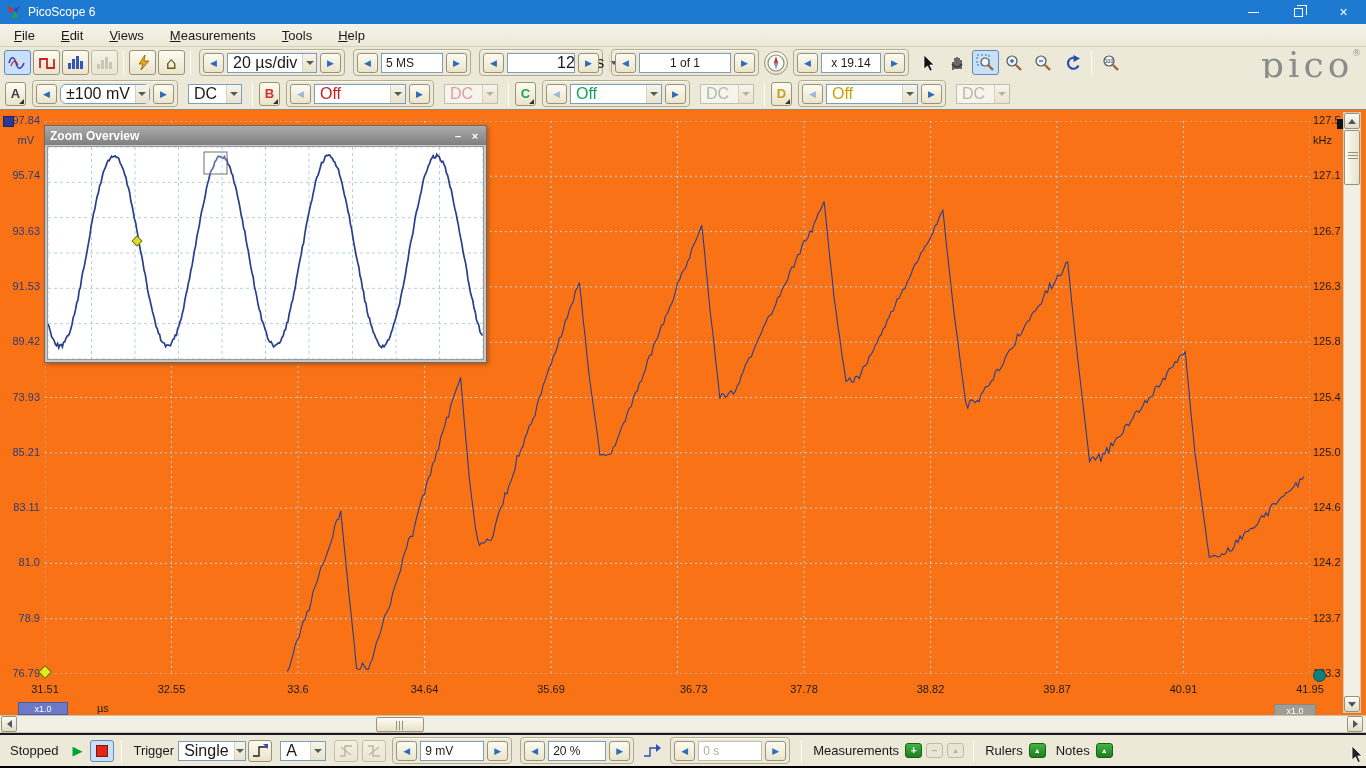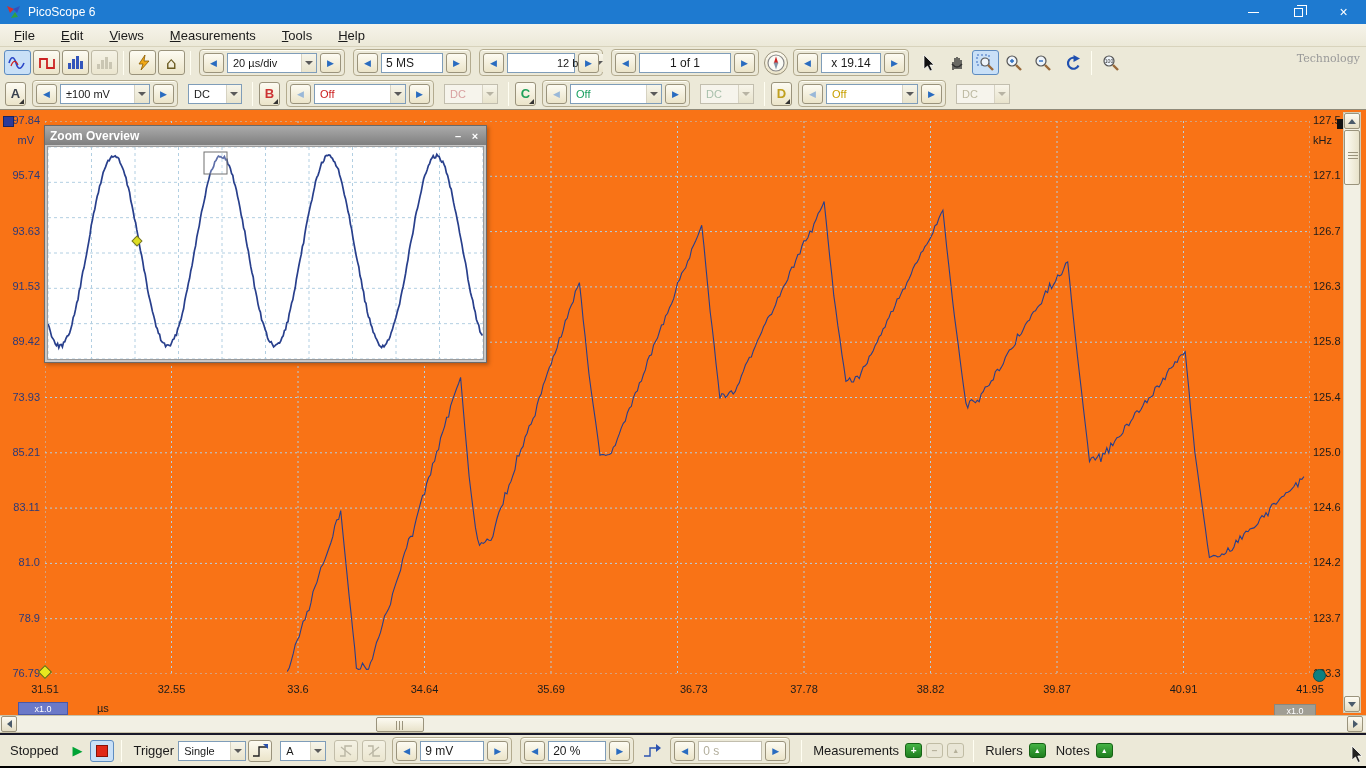--- a/index.html
+++ b/index.html
@@ -22,21 +22,21 @@
   
   .row1 { position:absolute; top:47px; left:0; width:1366px; height:31px; background:#ece9d8; display:flex; align-items:center; padding-left:3px; }
   .row2 { position:absolute; top:78px; left:0; width:1366px; height:32px; background:#ece9d8; border-bottom:1px solid #8f8a7a; display:flex; align-items:center; padding-left:3px; }
   .vsep { width:1px; height:24px; background:#c5bfa6; border-right:1px solid #fffef2; margin:0 4px; }
   .tbtn { width:27px; height:25px; border:1px solid #9a937c; border-radius:3px; background:linear-gradient(#fdfbf2,#ebe4c9); display:flex; align-items:center; justify-content:center; margin:0 1px; }
   .tbtn.sel { background:#c9e0f7; border-color:#5e8cc0; }
   .tbtn.dis { opacity:.55; }
   .chunk { display:inline-flex; align-items:center; border:1px solid #b3ab8f; border-radius:4px; padding:2px 3px; margin:0 4px; gap:3px; box-shadow:inset 0 1px 0 #fffef5; height:27px; }
   .spin { width:21px; height:20px; border:1px solid #9a937c; border-radius:3px; background:linear-gradient(#fdfbf2,#ebe4c9); display:flex; align-items:center; justify-content:center; }
   .spin-glyph { font-size:9px; color:#2a6cc0; font-family:"DejaVu Sans",sans-serif; }
-  .dd { height:20px; background:#fff; border:1px solid #7f9db9; display:flex; align-items:center; font-size:11px; color:#1a1a1a; }
+  .dd { height:20px; background:#fff; border:1px solid #7f9db9; display:flex; align-items:center; font-size:16px; color:#1a1a1a; }
   .dd-val { flex:1; padding:0 5px; white-space:nowrap; }
   .dd-btn { width:15px; height:100%; border-left:1px solid #d6d2c2; background:linear-gradient(#f7f5ea,#e8e3cc); display:flex; align-items:center; justify-content:center; }
   .tri-down { width:0; height:0; border-left:4px solid transparent; border-right:4px solid transparent; border-top:4px solid #5a5a5a; }
   .wbox { height:20px; background:#fff; border:1px solid #7f9db9; display:flex; align-items:center; justify-content:center; font-size:12px; color:#1a1a1a; padding:0 4px; }
 
   .logo { position:absolute; right:6px; top:48px; width:150px; height:60px; text-align:right; }
   .logo-word { font-family:"DejaVu Serif","Liberation Serif",serif; font-size:36px; color:#8c8c8c; letter-spacing:4px; line-height:34px; }
   .logo-reg { font-size:9px; color:#8c8c8c; vertical-align:top; }
   .logo-sub { font-family:"DejaVu Serif","Liberation Serif",serif; font-size:11px; color:#9a9a9a; margin-top:4px; }
   .logo-waves { position:absolute; left:0; top:26px; }
@@ -291,30 +291,31 @@
 <div class="logo">
   <svg class="logo-waves" width="150" height="30" viewBox="0 0 150 30">
     <g fill="none" stroke="#b8cede" stroke-width="0.8">
       <path d="M5,18 C45,8 85,28 145,6"></path>
         <path d="M5,20 C45,10 85,30 145,9"></path>
       <path d="M5,22 C45,12 85,32 145,12"></path>
         <path d="M5,24 C45,14 85,34 145,15"></path>
       <path d="M5,26 C45,16 85,36 145,18"></path>
     </g>
   </svg>
+  <div><span class="logo-word">pico</span><span class="logo-reg">®</span></div>
   <div class="logo-sub">Technology</div>
 </div>
 
 <div class="row2">
   <div class="chlabel" style="color:#38404e;">A</div>
   <div class="chunk">
     <div class="spin">
         <span class="spin-glyph">◀</span>
       </div>
-    <div class="dd" style="width:90px;">
+    <div class="dd" style="width:90px;border-radius:6px;">
       <span class="dd-val">±100 mV</span>
       <span class="dd-btn">
           <span class="tri-down"></span>
         </span>
     </div>
     <div class="spin">
         <span class="spin-glyph">▶</span>
       </div>
   </div>
   <div class="dd" style="width:54px;margin:0 6px;">

